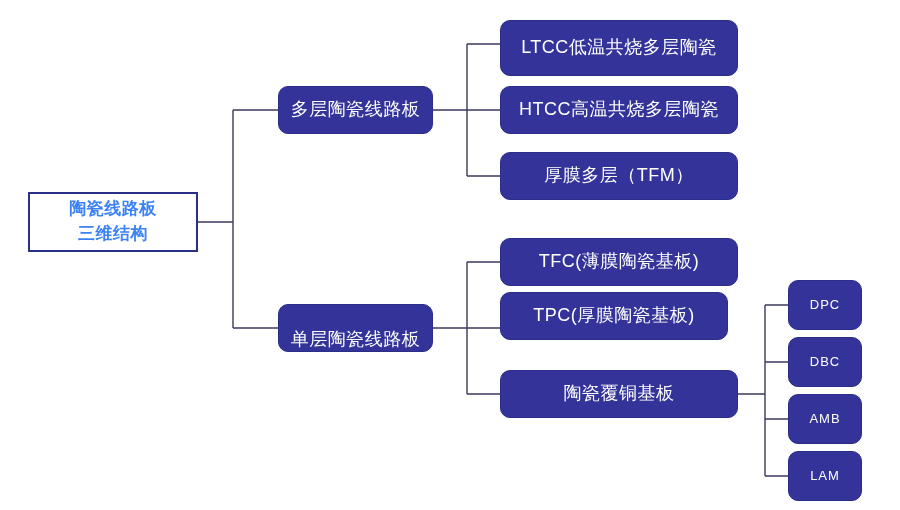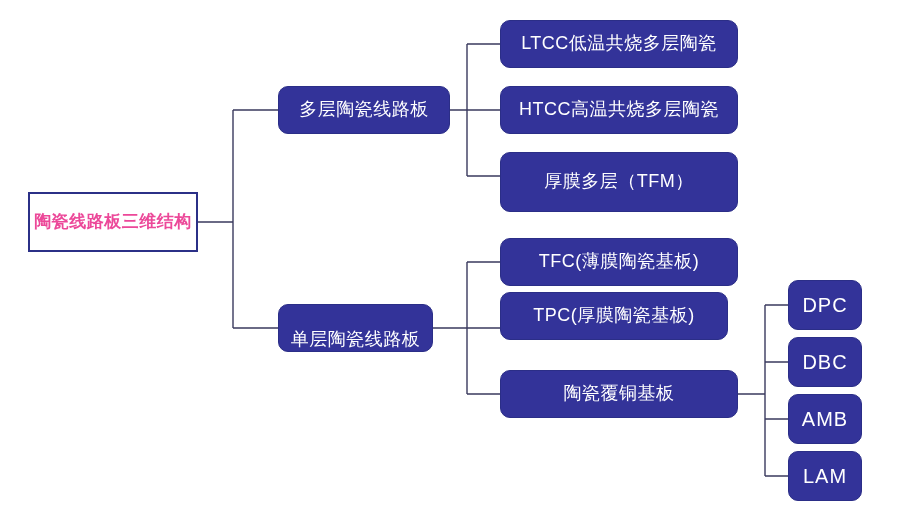--- a/index.html
+++ b/index.html
@@ -32,39 +32,39 @@
     background: #333399;
     color: #ffffff;
     border: 1px solid #2b2e87;
     border-radius: 10px;
     font-size: 18px;
     letter-spacing: 0.5px;
     line-height: 1.2;
   }
   .node.root {
     background: #ffffff;
-    color: #ec4899;
+    color: #3b82f6;
     border: 2px solid #2b3087;
     border-radius: 0;
     font-size: 17px;
     font-weight: bold;
     line-height: 1.45;
-    flex-direction: row;
+    flex-direction: column;
   }
   .node.leaf {
-    font-size: 20px;
+    font-size: 13px;
     letter-spacing: 1px;
   }
   
   .pos-root   { left: 28px;  top: 192px; width: 170px; height: 60px; }
-  .pos-b0     { left: 278px; top: 86px;  width: 172px; height: 48px; }
+  .pos-b0     { left: 278px; top: 86px;  width: 155px; height: 48px; }
   .pos-b1     { left: 278px; top: 304px; width: 155px; height: 48px; align-items: flex-end; }
-  .pos-c00    { left: 500px; top: 20px;  width: 238px; height: 48px; }
+  .pos-c00    { left: 500px; top: 20px;  width: 238px; height: 56px; }
   .pos-c01    { left: 500px; top: 86px;  width: 238px; height: 48px; text-align: right; }
-  .pos-c02    { left: 500px; top: 152px; width: 238px; height: 60px; }
+  .pos-c02    { left: 500px; top: 152px; width: 238px; height: 48px; }
   .pos-c10    { left: 500px; top: 238px; width: 238px; height: 48px; }
   .pos-c11    { left: 500px; top: 292px; width: 228px; height: 48px; }
   .pos-c12    { left: 500px; top: 370px; width: 238px; height: 48px; }
   .pos-l0     { left: 788px; top: 280px; width: 74px;  height: 50px; }
   .pos-l1     { left: 788px; top: 337px; width: 74px;  height: 50px; }
   .pos-l2     { left: 788px; top: 394px; width: 74px;  height: 50px; text-align: center; }
   .pos-l3     { left: 788px; top: 451px; width: 74px;  height: 50px; }
 </style>
 </head>
 <body>

